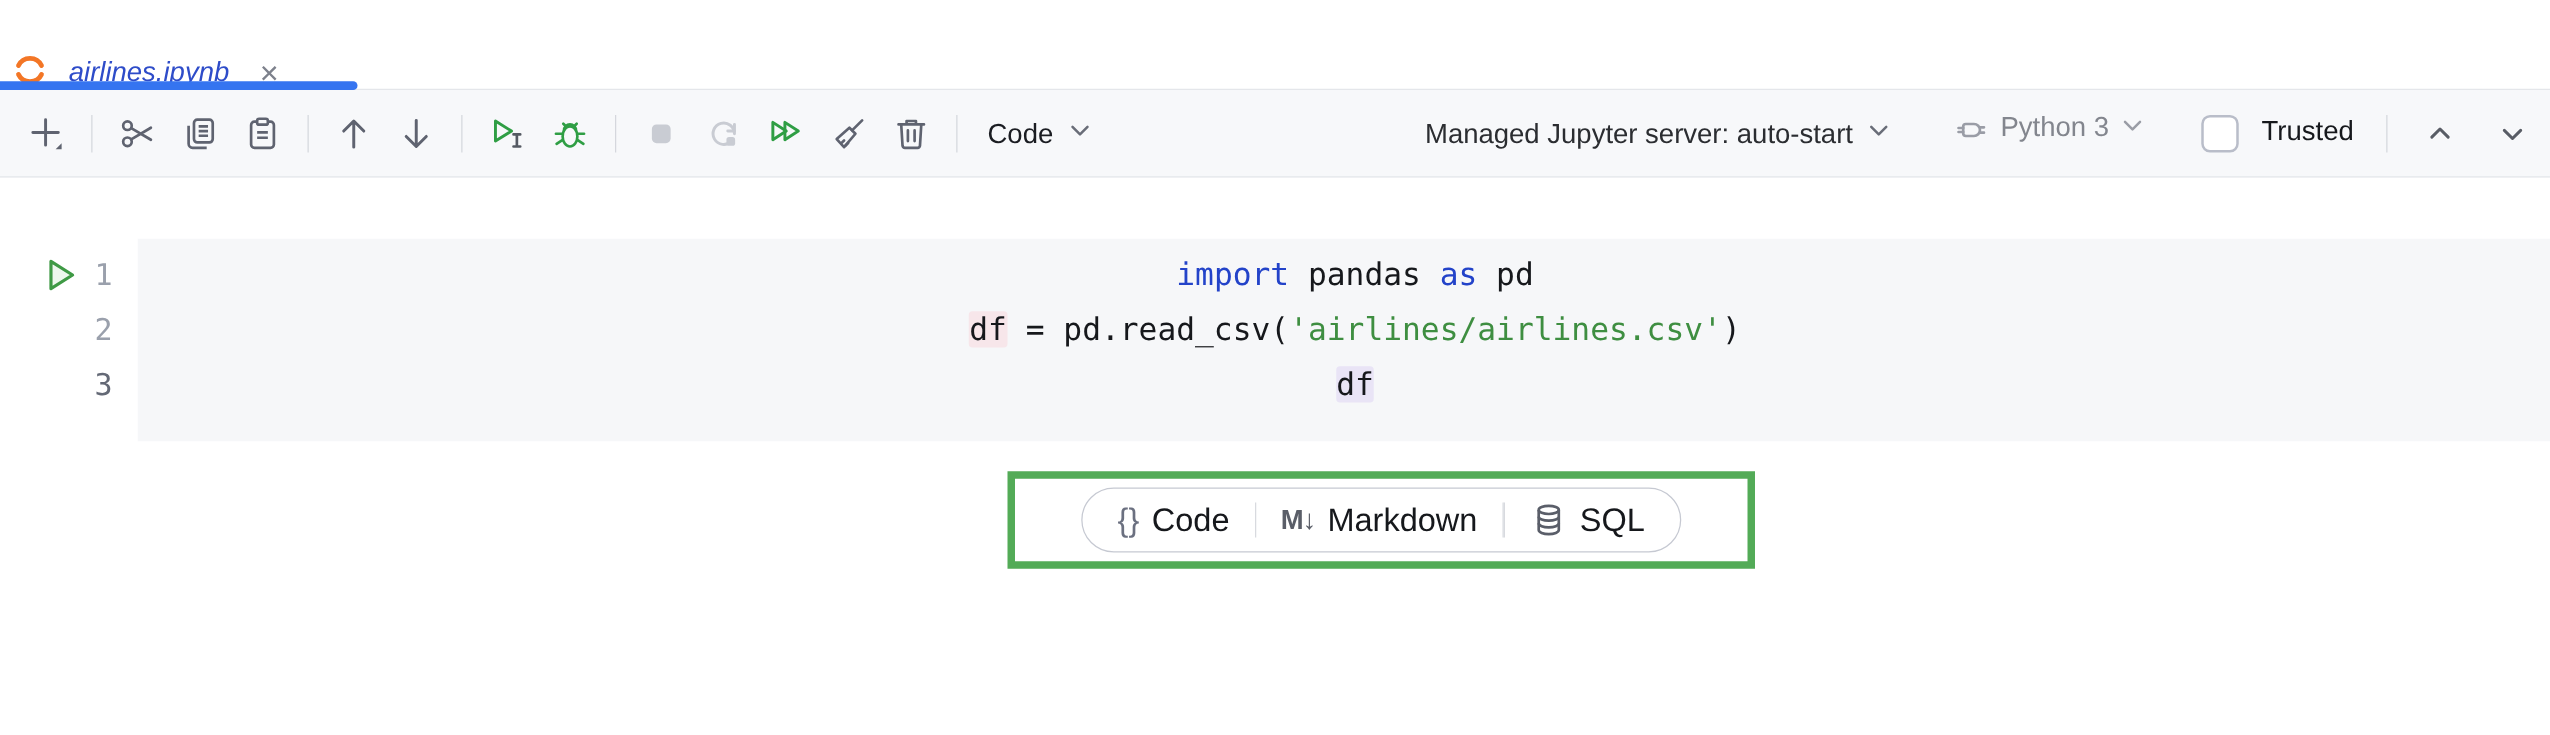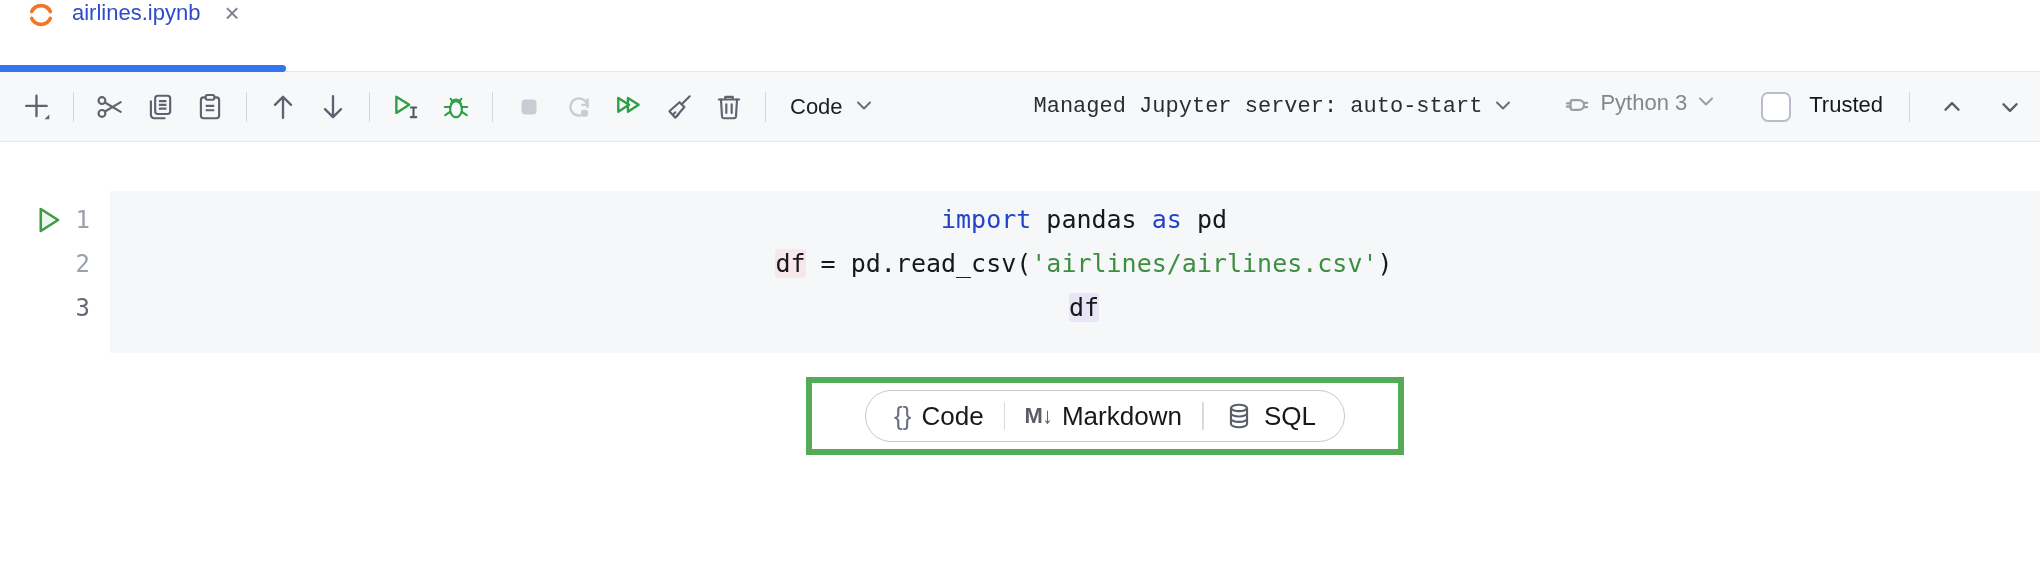--- a/index.html
+++ b/index.html
@@ -1,41 +1,41 @@
 <!DOCTYPE html>
 <html><head>
 <meta charset="utf-8">
 <style>
   * { margin:0; padding:0; box-sizing:border-box; }
   html,body { width:2040px; height:588px; background:#ffffff; overflow:hidden;
               font-family:"Liberation Sans", sans-serif; color:#1b1d22; }
 
   
   .tabbar { position:relative; height:72px; background:#ffffff; border-bottom:1px solid #e4e6ea; }
-  .tab { position:relative; display:inline-flex; align-items:flex-start; height:100%; padding:0 28px 0 26px; cursor:pointer; }
+  .tab { position:relative; display:inline-flex; align-items:flex-end; height:100%; padding:0 28px 0 9px; cursor:pointer;font-style:italic; }
   .tab-label { font-size:22px; color:#2e4cc9; margin:0 0 0 16px; }
   .tab-close { font-size:26px; color:#7d818c; margin-left:24px; line-height:1; cursor:pointer; }
   .tab-underline { position:absolute; left:0; bottom:-1px; width:286px; height:7px;
                    background:#3574f0; border-radius:0 6px 6px 0; }
   .jupyter-icon svg { display:block; }
 
   
   .toolbar { display:flex; align-items:center; height:70px; background:#f7f8fa;
              border-bottom:1px solid #e4e6ea; padding:0 12px 0 15px; }
   .tb-left { display:flex; align-items:center; gap:6px; }
   .tb-btn { width:44px; height:44px; display:flex; align-items:center; justify-content:center;
             border-radius:8px; cursor:pointer; color:#5f6370; }
   .tb-btn.green { color:#2f9e44; }
   .tb-btn.disabled { color:#c9ccd3; cursor:default; }
   .tb-sep { width:1px; height:30px; background:#d5d7dd; margin:0 8px; }
   .tb-dd { display:flex; align-items:center; gap:10px; padding:0 10px; height:44px; cursor:pointer; }
   .tb-dd-label { font-size:22px; color:#1b1d22; }
   .chev { color:#696d78; }
   .tb-right { margin-left:auto; display:flex; align-items:center; }
-  .srv-label { font-size:22px; color:#2b2d31;font-family:Liberation Mono, monospace; }
+  .srv-label { font-size:22px; color:#2b2d31; }
   .kernel { display:flex; align-items:flex-start; gap:8px; margin-left:38px; cursor:pointer; }
   .kernel-label { font-size:22px; color:#83868e; }
   .trusted { display:flex; align-items:flex-start; margin-left:44px; }
   .checkbox { width:30px; height:30px; background:#ffffff; border:2px solid #b9bdc9; border-radius:7px; cursor:pointer; }
   .trusted-label { font-size:22px; color:#16181c; margin-left:18px; }
   .nav-chevrons { display:flex; align-items:center; gap:22px; margin-left:20px; }
   .nav-btn { width:36px; height:36px; display:flex; align-items:center; justify-content:center;
              color:#595d66; cursor:pointer; border-radius:6px; }
 
   

